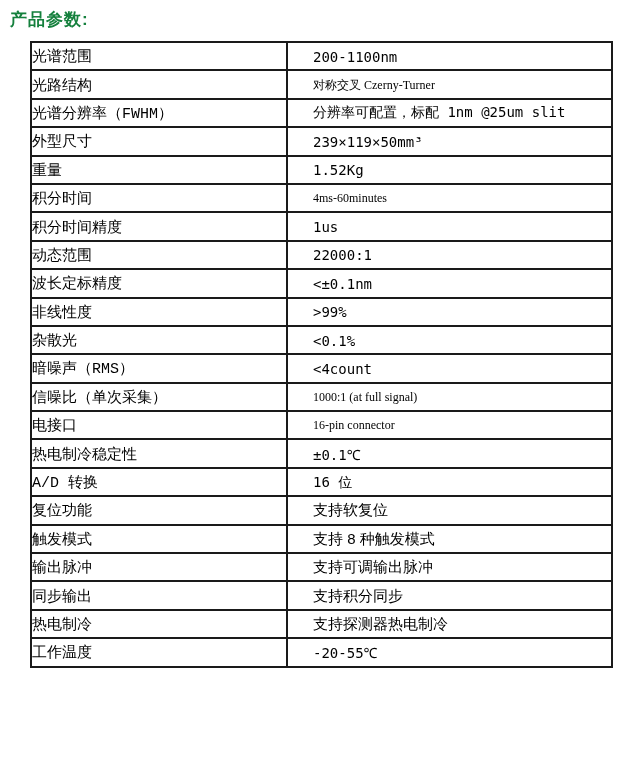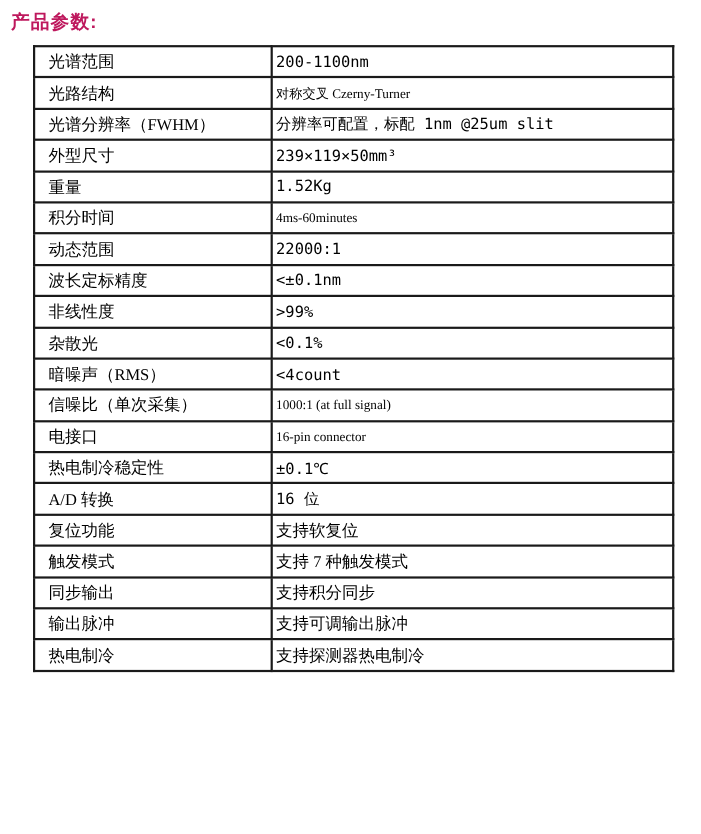--- a/index.html
+++ b/index.html
@@ -15,52 +15,51 @@
     background: #ffffff;
     overflow: hidden;
   }
   .page-title {
     position: absolute;
     left: 10px;
     top: 8px;
     font-size: 17px;
     font-weight: bold;
     letter-spacing: 1px;
-    color: #be185d;
+    color: #15803d;
     font-family: "Liberation Sans", sans-serif;
   }
   table.spec-table {
     position: absolute;
     left: 30px;
     top: 41px;
     width: 583px;
     border-collapse: collapse;
     table-layout: fixed;
     border: 2px solid #1a1a1a;
   }
   table.spec-table td {
     border: 2px solid #1a1a1a;
     height: 28.4px;
     vertical-align: middle;
     white-space: nowrap;
     overflow: hidden;
     padding-top: 1px;
   }
   td.label-cell {
-    width: 216px;
-    padding-left: 12px;
-    font-family: Liberation Serif, serif;
+    width: 256px;
+    font-family: Liberation Mono, monospace;
     font-size: 15px;
   }
   td.value-cell {
-    padding-left: 3px;
+    padding-left: 25px;
     margin-top: 15px;
   }
   .val-cjk {
-    font-family: Liberation Serif, serif;
+    font-family: Liberation Sans, sans-serif;
     font-size: 15px;
   }
   .val-serif {
     font-family: "Liberation Serif", serif;
     font-size: 12px;
   }
   .val-mono {
     font-family: "DejaVu Sans Mono", "Liberation Sans", monospace;
     font-size: 14px;
   }
@@ -91,20 +90,24 @@
         </tr>
         <tr>
           <td class="label-cell">重量</td>
           <td class="value-cell val-mono">1.52Kg</td>
         </tr>
         <tr>
           <td class="label-cell">积分时间</td>
           <td class="value-cell val-serif">4ms-60minutes</td>
         </tr>
         <tr>
+          <td class="label-cell">积分时间精度</td>
+          <td class="value-cell val-mono">1us</td>
+        </tr>
+        <tr>
           <td class="label-cell">动态范围</td>
           <td class="value-cell val-mono">22000:1</td>
         </tr>
         <tr>
           <td class="label-cell">波长定标精度</td>
           <td class="value-cell val-mono">&lt;±0.1nm</td>
         </tr>
         <tr>
           <td class="label-cell">非线性度</td>
           <td class="value-cell val-mono">&gt;99%</td>
@@ -132,29 +135,33 @@
         <tr>
           <td class="label-cell">A/D 转换</td>
           <td class="value-cell val-mono">16 位</td>
         </tr>
         <tr>
           <td class="label-cell">复位功能</td>
           <td class="value-cell val-cjk">支持软复位</td>
         </tr>
         <tr>
           <td class="label-cell">触发模式</td>
-          <td class="value-cell val-cjk">支持 7 种触发模式</td>
+          <td class="value-cell val-cjk">支持 8 种触发模式</td>
+        </tr>
+        <tr>
+          <td class="label-cell">输出脉冲</td>
+          <td class="value-cell val-cjk">支持可调输出脉冲</td>
         </tr>
         <tr>
           <td class="label-cell">同步输出</td>
           <td class="value-cell val-cjk">支持积分同步</td>
         </tr>
         <tr>
-          <td class="label-cell">输出脉冲</td>
-          <td class="value-cell val-cjk">支持可调输出脉冲</td>
+          <td class="label-cell">热电制冷</td>
+          <td class="value-cell val-cjk">支持探测器热电制冷</td>
         </tr>
         <tr>
-          <td class="label-cell">热电制冷</td>
-          <td class="value-cell val-cjk">支持探测器热电制冷</td>
+          <td class="label-cell">工作温度</td>
+          <td class="value-cell val-mono">-20-55℃</td>
         </tr>
       </tbody>
   </table>
 </div>
 
 </body></html>

